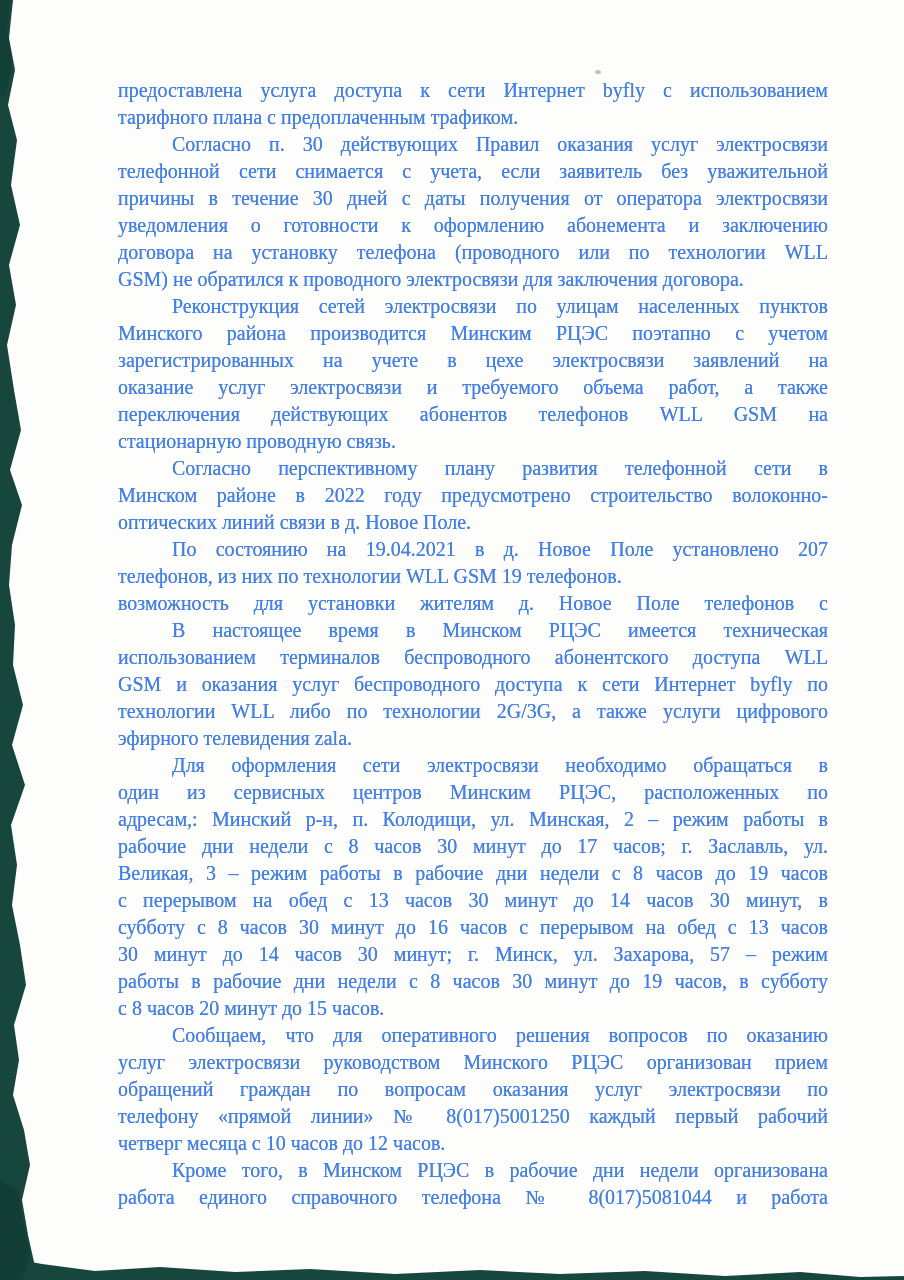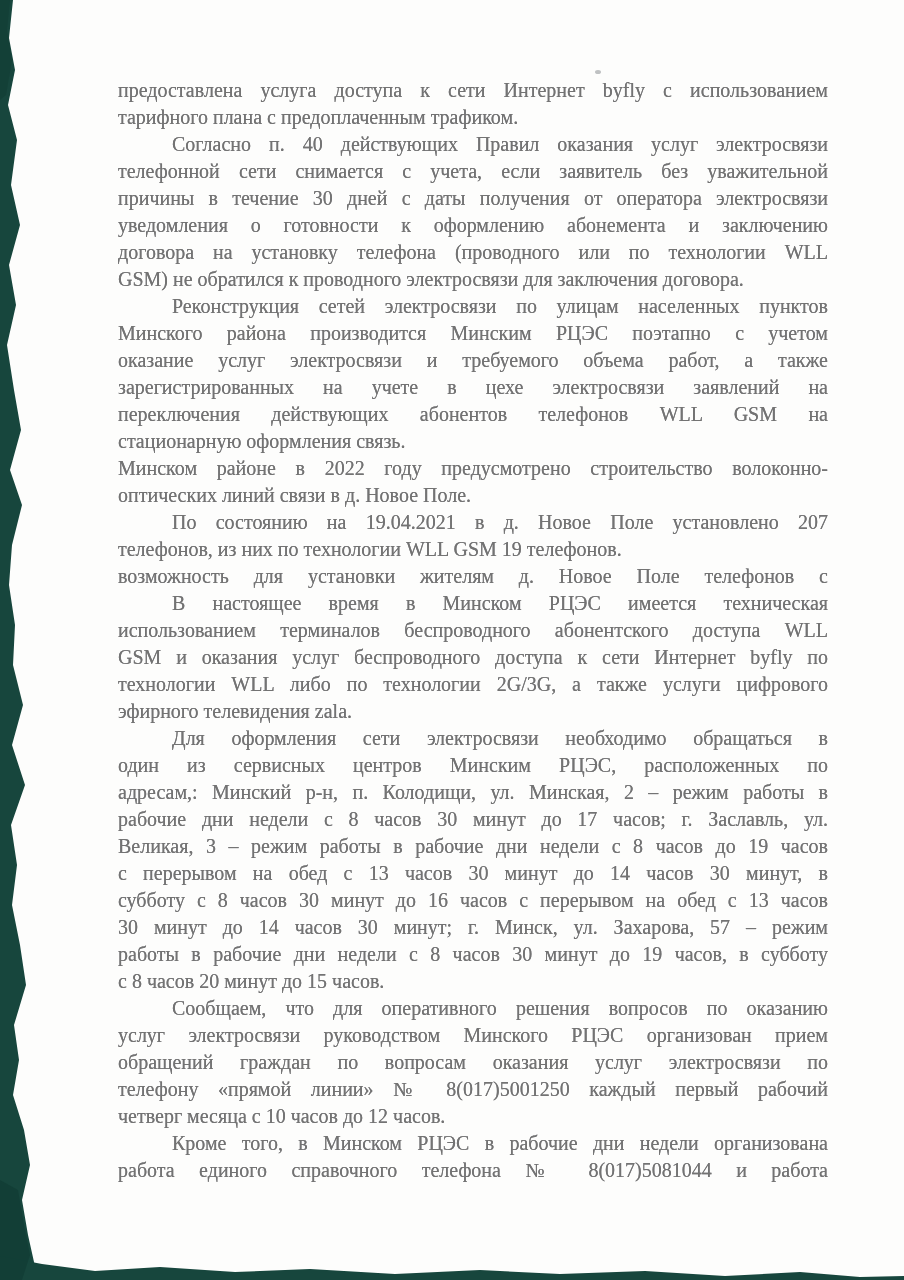--- a/index.html
+++ b/index.html
@@ -16,21 +16,21 @@
   }
   .scan-artifact{
     position:absolute;left:0;top:0;width:904px;height:1280px;
     pointer-events:none;
   }
   .text-block{
     position:absolute;
     left:118px;top:77px;width:710px;
     font-size:20px;
     line-height:27px;
-    color:#737373;
+    color:#3b82f6;
     text-shadow:0 0 0.4px rgba(20,20,30,0.55);
   }
   .ln{
     text-align:justify;
     text-align-last:justify;
   }
   .ln.end{
     text-align:left;
     text-align-last:left;
   }
@@ -61,32 +61,33 @@
       0,1180 18,1190 24,1225 30,1255 22,1280 0,1280"></polygon>
     <polygon fill="#0f3a32" opacity="0.5" points="0,0 10,0 7,30 12,60 6,95 0,100"></polygon>
   </svg>
 
   <div class="speck" style="left:595px;top:70px;width:6px;height:4px;"></div>
   <div class="speck" style="left:262px;top:1168px;width:4px;height:3px;opacity:.6;"></div>
 
   <div class="text-block">
     <div class="ln">предоставлена услуга доступа к сети Интернет byfly с использованием</div>
     <div class="ln end">тарифного плана с предоплаченным трафиком.</div>
-    <div class="ln ind">Согласно п. 40 действующих Правил оказания услуг электросвязи</div>
+    <div class="ln ind">Согласно п. 30 действующих Правил оказания услуг электросвязи</div>
     <div class="ln">телефонной сети снимается с учета, если заявитель без уважительной</div>
     <div class="ln">причины в течение 30 дней с даты получения от оператора электросвязи</div>
     <div class="ln">уведомления о готовности к оформлению абонемента и заключению</div>
     <div class="ln">договора на установку телефона (проводного или по технологии WLL</div>
     <div class="ln end">GSM) не обратился к проводного электросвязи для заключения договора.</div>
     <div class="ln ind">Реконструкция сетей электросвязи по улицам населенных пунктов</div>
     <div class="ln">Минского района производится Минским РЦЭС поэтапно с учетом</div>
+    <div class="ln">зарегистрированных на учете в цехе электросвязи заявлений на</div>
     <div class="ln">оказание услуг электросвязи и требуемого объема работ, а также</div>
-    <div class="ln">зарегистрированных на учете в цехе электросвязи заявлений на</div>
     <div class="ln">переключения действующих абонентов телефонов WLL GSM на</div>
-    <div class="ln end">стационарную оформления связь.</div>
+    <div class="ln end">стационарную проводную связь.</div>
+    <div class="ln ind">Согласно перспективному плану развития телефонной сети в</div>
     <div class="ln">Минском районе в 2022 году предусмотрено строительство волоконно-</div>
     <div class="ln end">оптических линий связи в д. Новое Поле.</div>
     <div class="ln ind">По состоянию на 19.04.2021 в д. Новое Поле установлено 207</div>
     <div class="ln end">телефонов, из них по технологии WLL GSM 19 телефонов.</div>
     <div class="ln">возможность для установки жителям д. Новое Поле телефонов с</div>
     <div class="ln ind">В настоящее время в Минском РЦЭС имеется техническая</div>
     <div class="ln">использованием терминалов беспроводного абонентского доступа WLL</div>
     <div class="ln">GSM и оказания услуг беспроводного доступа к сети Интернет byfly по</div>
     <div class="ln">технологии WLL либо по технологии 2G/3G, а также услуги цифрового</div>
     <div class="ln end">эфирного телевидения zala.</div>

